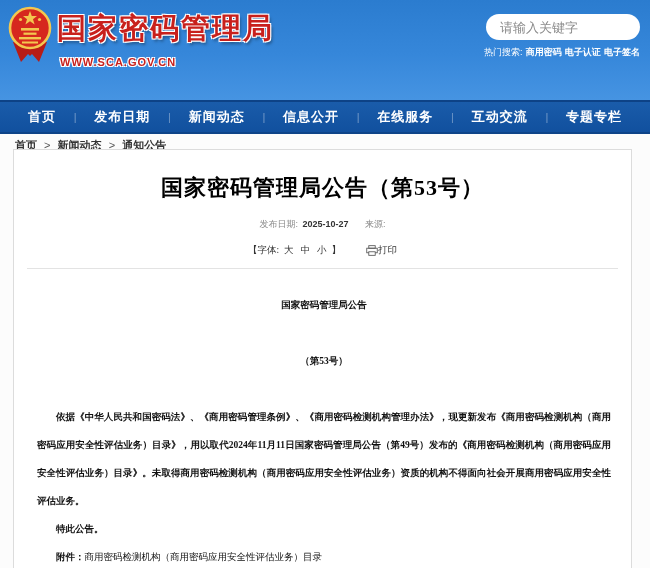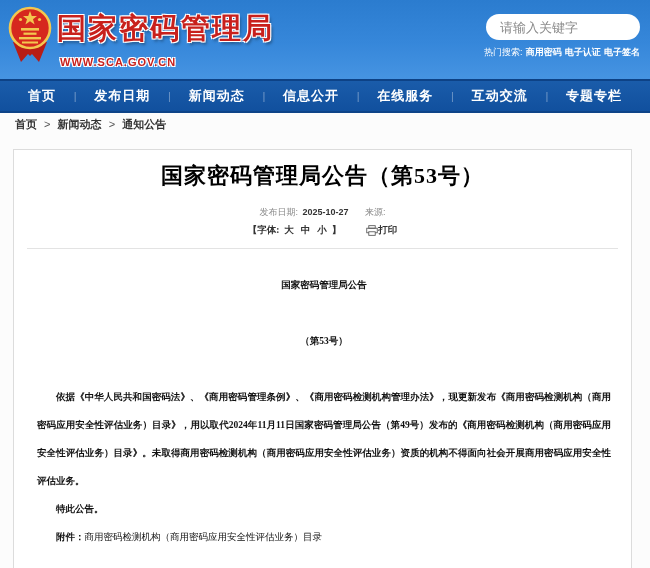--- a/index.html
+++ b/index.html
@@ -1,20 +1,20 @@
 <!DOCTYPE html>
 <html><head>
 <meta charset="utf-8">
 <style>
   * { margin:0; padding:0; box-sizing:border-box; }
   html,body { width:650px; height:568px; overflow:hidden; background:#fcfcfc;
               font-family:"Liberation Sans","DejaVu Sans",sans-serif; }
 
   
-  .header { position:relative; width:650px; height:79px;
+  .header { position:relative; width:650px; height:100px;
             background:linear-gradient(180deg,#2b7ccf 0%,#3687da 55%,#4694e2 100%); }
   .emblem { position:absolute; left:8px; top:4px; width:44px; height:60px; }
   .site-title { position:absolute; left:57px; top:9px; font-size:29px; font-weight:bold;
                 letter-spacing:2px; color:#c8201c;
                 text-shadow:-1px -1px 0 #fff,1px -1px 0 #fff,-1px 1px 0 #fff,1px 1px 0 #fff,2px 3px 3px rgba(0,0,0,.35); }
   .site-url { position:absolute; left:60px; top:56px; font-size:11px; font-weight:bold;
               letter-spacing:1px; color:#c8201c;
               text-shadow:-1px -1px 0 #fff,1px -1px 0 #fff,-1px 1px 0 #fff,1px 1px 0 #fff; }
   .search-pill { position:absolute; right:10px; top:14px; width:154px; height:26px;
                  background:#fff; border-radius:13px; display:flex; align-items:center; }
@@ -36,28 +36,28 @@
   .nav .sep { color:rgba(255,255,255,.38); font-size:11px; }
 
   
   .breadcrumb { padding:4px 0 0 15px; font-size:11px; font-weight:bold; color:#333; }
   .breadcrumb a { color:#333; text-decoration:none; cursor:pointer; }
   .breadcrumb .bsep { margin:0 4px; color:#555; font-weight:normal; }
 
   
   .panel { position:absolute; left:13px; top:149px; width:619px; height:460px;
            background:#fff; border:1px solid #dcdcdc; }
-  .art-title { margin-top:11px; text-align:center; font-size:22px; font-weight:bold;
+  .art-title { margin-top:23px; text-align:center; font-size:22px; font-weight:bold;
                color:#000; font-family:"Liberation Serif","DejaVu Serif",serif; letter-spacing:1px; }
   .art-meta { margin-top:15px; text-align:center; font-size:9px; color:#8a8a8a;
               font-family:Liberation Sans, sans-serif; }
   .art-meta b { color:#333; margin:0 14px 0 2px; }
-  .art-tools { margin-top:5px; text-align:center; font-size:9.5px; color:#333;
+  .art-tools { margin-top:13px; text-align:center; font-size:9.5px; color:#333;
                font-family:"Liberation Serif","DejaVu Serif",serif;
-               display:flex; justify-content:center; align-items:center; gap:3px;font-weight:bold; }
+               display:flex; justify-content:center; align-items:center; gap:3px; }
   .art-tools .fsize { cursor:pointer; margin:0 2px; }
   .print-btn { display:inline-flex; align-items:center; gap:0; margin-left:22px; cursor:pointer; }
   .print-icon { width:12px; height:11px; }
   .divider { border:none; border-top:1px solid #e3e3e3; margin:11px 13px 0 13px; }
 
   .doc { margin-top:22px; padding:0 20px 0 23px; line-height:28px; font-size:9.5px;
          font-weight:600; color:#111;
          font-family:"Liberation Serif","DejaVu Serif",serif; }
   .doc .center { text-align:center; font-weight:bold; }
   .doc p.body-p { text-align:justify; text-indent:2em; }

